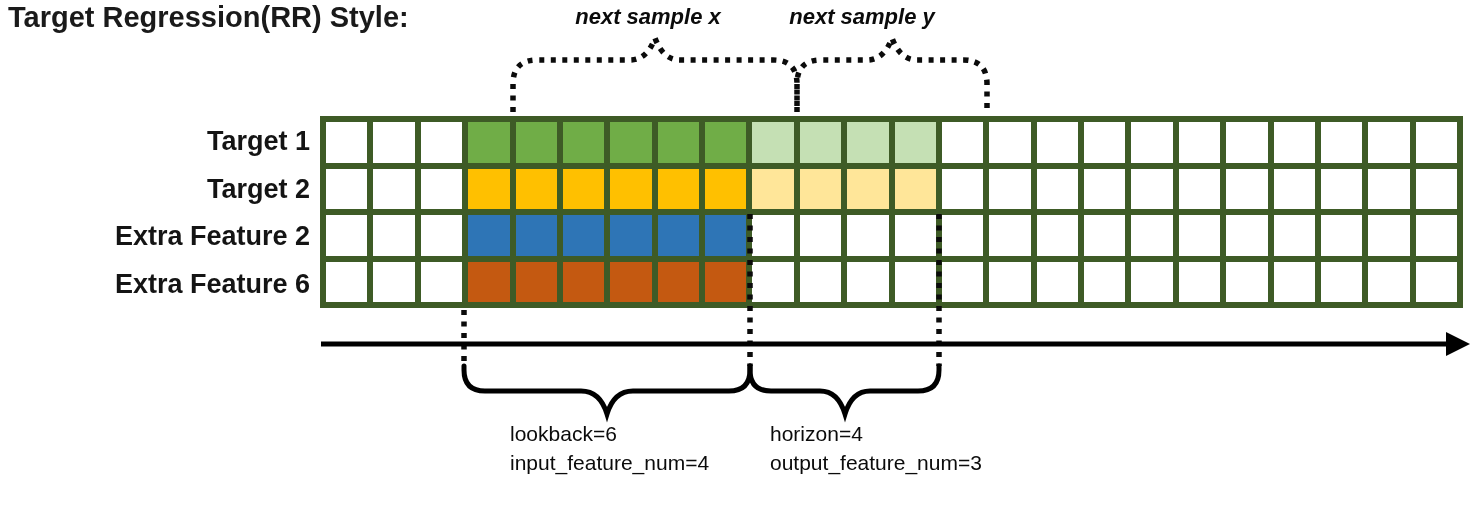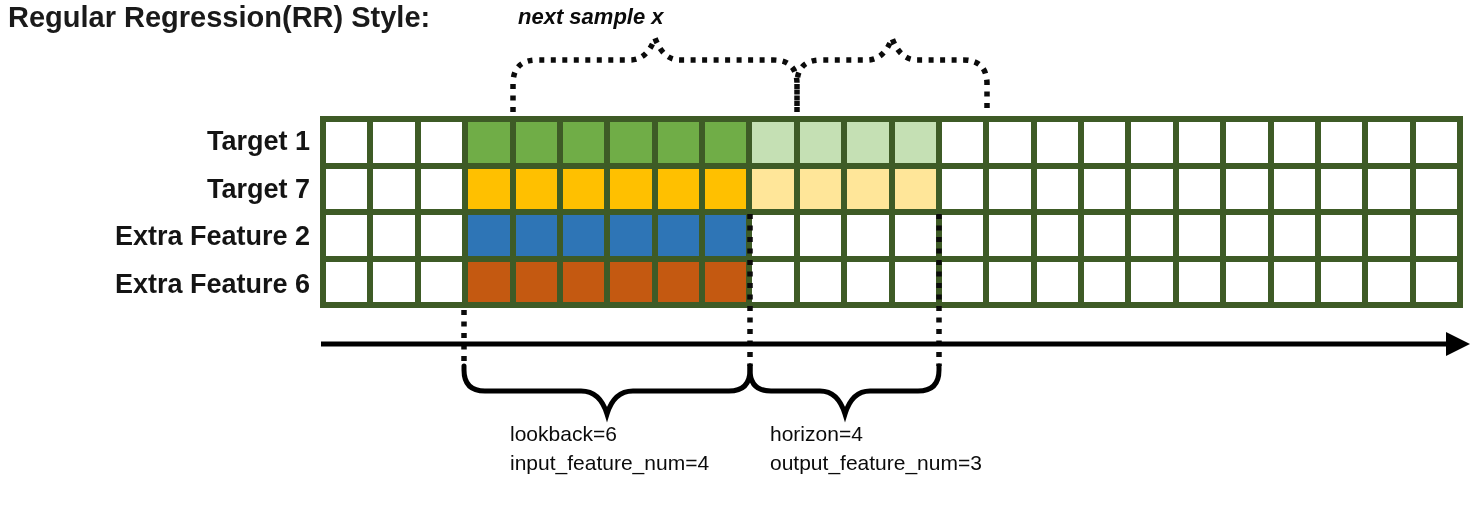--- a/index.html
+++ b/index.html
@@ -6,21 +6,21 @@
   .stage{
     position:relative;width:1476px;height:516px;background:#ffffff;
     font-family:"Liberation Sans","DejaVu Sans",sans-serif;color:#111;
     overflow:hidden;
   }
   .title{
     position:absolute;left:8px;top:1px;font-size:29px;font-weight:700;
     letter-spacing:0px;color:#1a1a1a;white-space:nowrap;
   }
   .ns-label{
-    position:absolute;top:4px;width:260px;text-align:left;
+    position:absolute;top:4px;width:260px;text-align:center;
     font-size:22px;font-weight:700;font-style:italic;color:#0b0b0b;white-space:nowrap;
   }
   .ns-x{left:518px;}
   .ns-y{left:732px;}
   .grid{
     position:absolute;left:320px;top:116px;width:1143px;height:192px;
     background:#3E5B26;box-sizing:border-box;padding:6px;
     display:grid;grid-template-columns:repeat(24,1fr);grid-template-rows:repeat(4,1fr);
     gap:6px;
   }
@@ -44,27 +44,28 @@
     line-height:28.5px;color:#0b0b0b;white-space:nowrap;
   }
   .note-input{left:510px;}
   .note-output{left:770px;}
 </style>
 </head>
 <body>
 
 <div class="stage">
 
-  <div class="title">Regular Regression(RR) Style:</div>
+  <div class="title">Target Regression(RR) Style:</div>
 
   <div class="ns-label ns-x">next sample x</div>
+  <div class="ns-label ns-y">next sample y</div>
 
   <div>
       <div class="rowlabel" style="top: 124px;">Target 1</div>
-      <div class="rowlabel" style="top: 171.7px;">Target 7</div>
+      <div class="rowlabel" style="top: 171.7px;">Target 2</div>
       <div class="rowlabel" style="top: 219.4px;">Extra Feature 2</div>
       <div class="rowlabel" style="top: 267.1px;">Extra Feature 6</div>
     </div>
 
   <div class="grid" style="background: rgb(62, 91, 38);">
       <div style="background: rgb(255, 255, 255);"></div>
       <div style="background: rgb(255, 255, 255);"></div>
       <div style="background: rgb(255, 255, 255);"></div>
       <div style="background: rgb(112, 173, 71);"></div>
       <div style="background: rgb(112, 173, 71);"></div>

